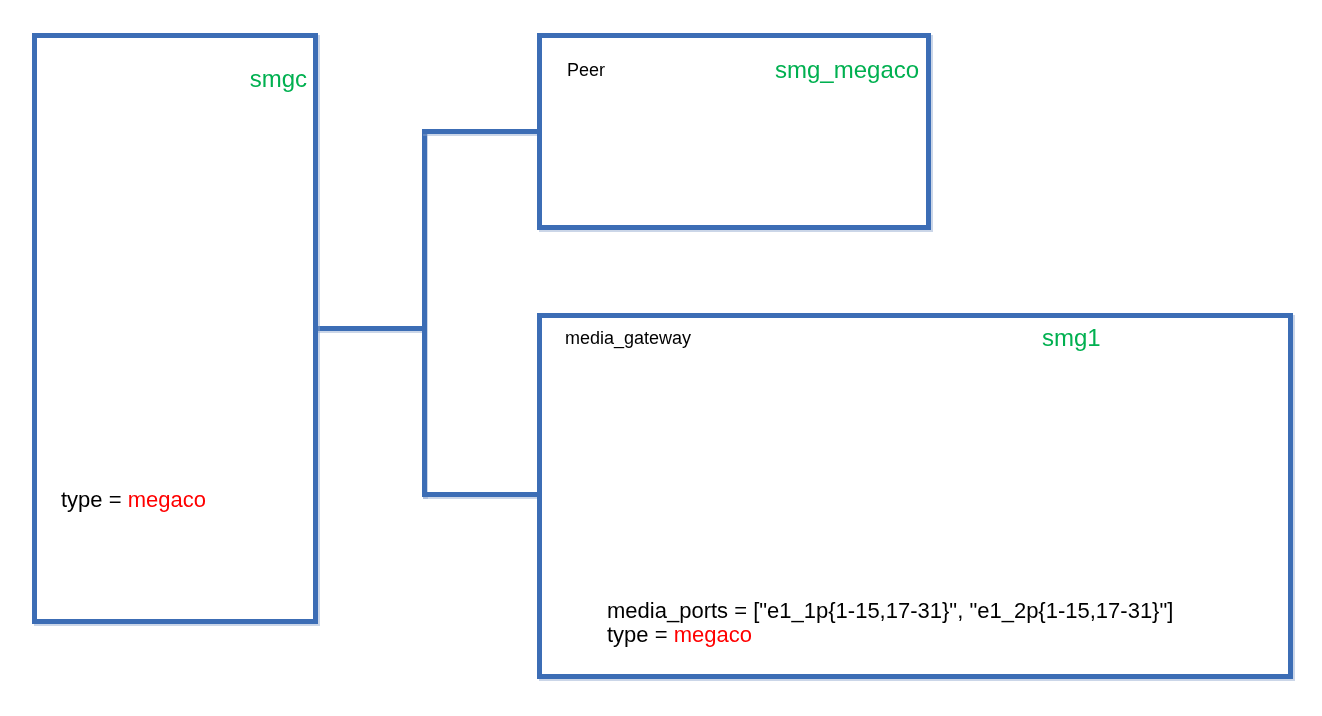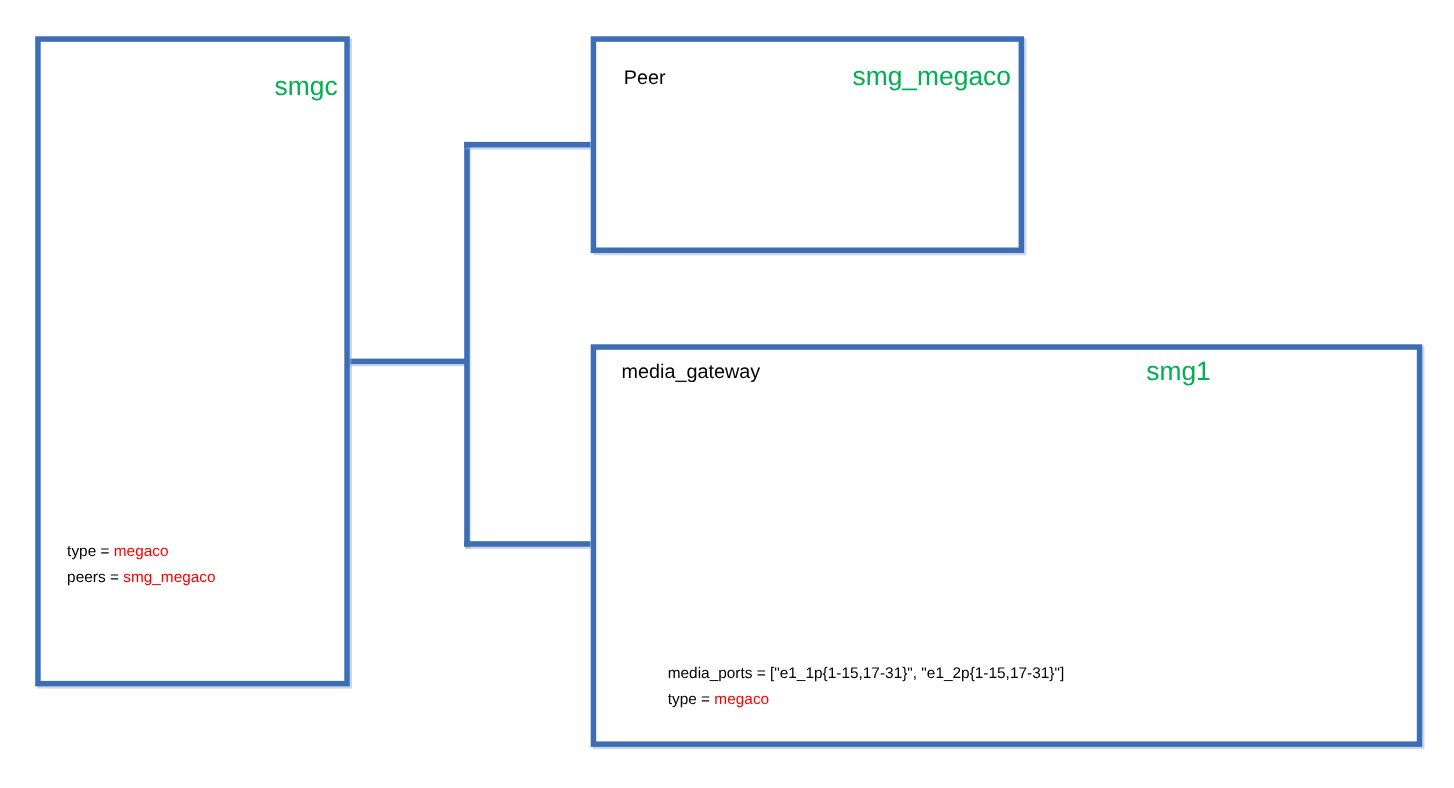--- a/index.html
+++ b/index.html
@@ -40,21 +40,21 @@
   }
   .node-instance {
     position: absolute;
     font-size: 24px;
     line-height: 24px;
     color: var(--instance-text, #00B050);
     white-space: nowrap;
   }
   .props {
     position: absolute;
-    font-size: 14px;
+    font-size: 22px;
     line-height: 24px;
     color: var(--title-text, #000000);
     white-space: nowrap;
   }
   .prop .pvalue {
     color: var(--value-text, #FF0000);
   }
 </style>
 </head>
 <body style="background: rgb(255, 255, 255);">
@@ -63,21 +63,20 @@
 
   <div class="connector h" style="left:313px; top:326px; width:112px;"></div>
   <div class="connector v" style="left:422px; top:129px; height:368px;"></div>
   <div class="connector h" style="left:422px; top:129px; width:115px;"></div>
   <div class="connector h" style="left:422px; top:492px; width:115px;"></div>
 
   <div class="node" style="left:32px; top:33px; width:286px; height:591px;">
     <div class="node-instance" style="right:6px; top:29px;">smgc</div>
     <div class="props" style="left:24px; top:450px;">
       <div class="prop"><span class="plabel">type = </span><span class="pvalue">megaco</span></div>
-      <div class="prop"><span class="plabel">peers = </span><span class="pvalue">smg_megaco</span></div>
     </div>
   </div>
 
   <div class="node" style="left:537px; top:33px; width:394px; height:197px;">
     <div class="node-title" style="left:25px; top:20px;">Peer</div>
     <div class="node-instance" style="left:233px; top:20px;">smg_megaco</div>
   </div>
 
   <div class="node" style="left:537px; top:313px; width:756px; height:366px;">
     <div class="node-title" style="left:7px; top:8px;margin-left:16px;">media_gateway</div>

